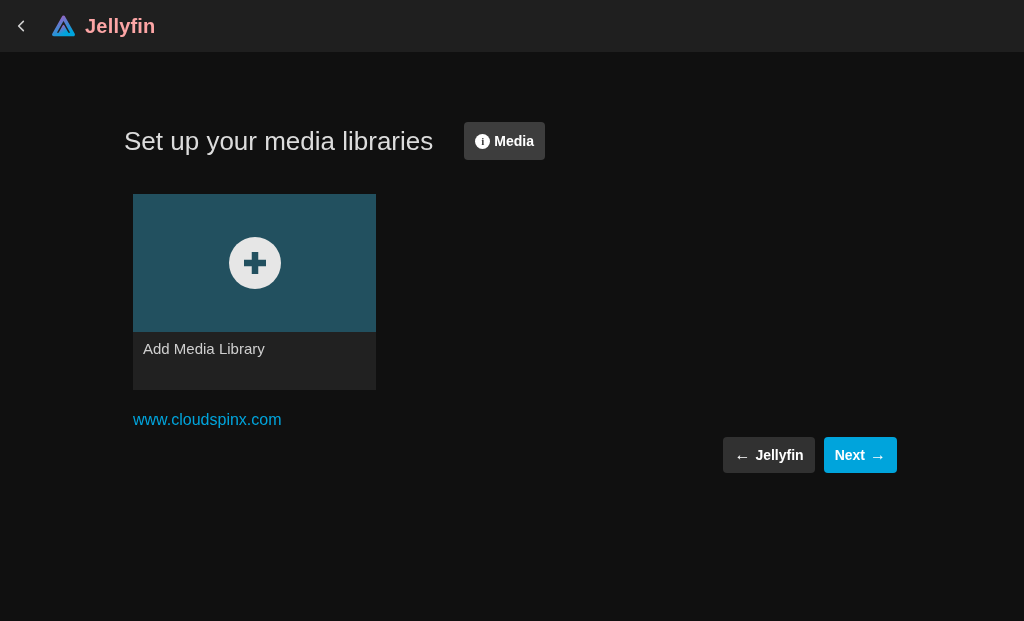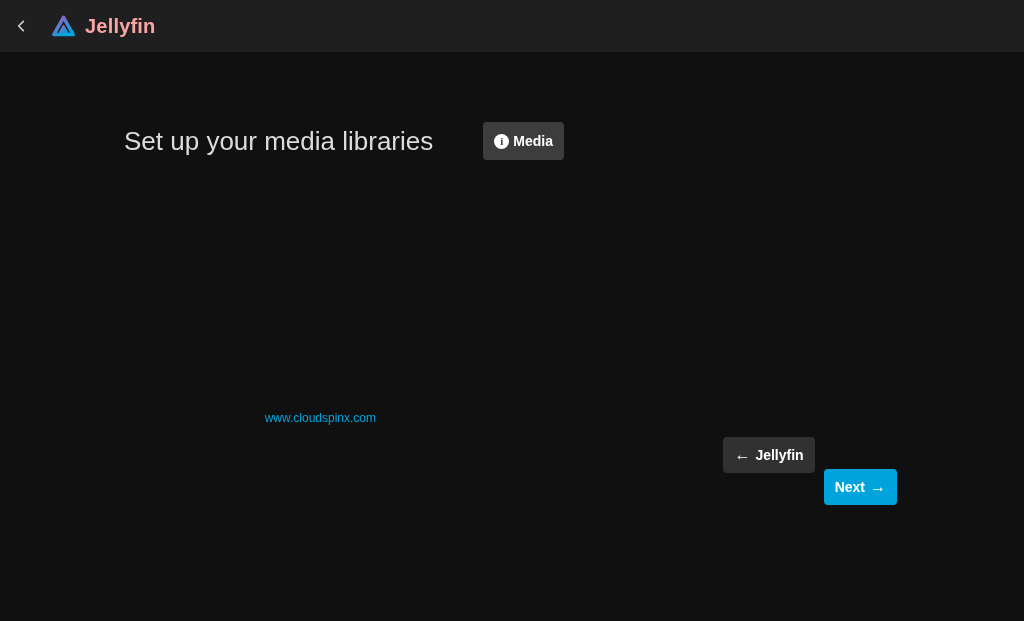--- a/index.html
+++ b/index.html
@@ -34,21 +34,21 @@
   }
   .logo-wrap{
     display:flex;align-items:center;gap:8px;margin-left:8px;
   }
   .app-title{
     color:#fca5a5;font-size:20px;font-weight:bold;letter-spacing:0.2px;
   }
   
   .title-row{
     position:absolute;left:124px;top:122px;height:38px;
-    display:flex;align-items:center;gap:50px;
+    display:flex;align-items:center;gap:31px;
   }
   .page-title{
     color:#dcdcdc;font-size:26px;font-weight:400;white-space:nowrap;
   }
   .help-btn{
     height:38px;padding:0 11px;
     background:var(--help-button-bg);
     border:none;border-radius:4px;cursor:pointer;
     display:flex;align-items:center;gap:4px;
     color:#fff;font-size:14px;font-weight:bold;
@@ -81,38 +81,38 @@
   }
   .card-footer{
     height:58px;padding:8px 10px;
   }
   .card-label{
     color:#cfcfcf;font-size:15px;
   }
   
   .ext-link{
     position:absolute;left:133px;top:411px;width:243px;
-    text-align:right;
-    color:var(--accent);font-size:12px;text-decoration:none;
+    text-align:left;
+    color:var(--accent);font-size:16px;text-decoration:none;
     cursor:pointer;
   }
   
   .btn-row{
     position:absolute;top:437px;right:127px;
     display:flex;gap:9px;
   }
   .nav-btn{
     height:36px;padding:0 11px;
     border:none;border-radius:4px;cursor:pointer;
     display:flex;align-items:center;gap:5px;
     color:#fff;font-size:14px;font-weight:bold;
     font-family:"Liberation Sans", sans-serif;
   }
   .prev-btn{background:var(--previous-button-bg);}
-  .next-btn{background:var(--accent);margin-top:32px;}
+  .next-btn{background:var(--accent);}
   .arrow-glyph{font-size:16px;font-weight:bold;line-height:1;}
 </style>
 </head>
 <body>
 
 <div class="page">
 
   <header class="appbar">
     <button class="back-btn">
       <span style="display:flex;">
@@ -139,20 +139,32 @@
   </header>
 
   <div class="title-row">
     <h1 class="page-title">Set up your media libraries</h1>
     <button class="help-btn">
       <span class="info-icon">i</span>
       <span>Media</span>
     </button>
   </div>
 
+  <button class="library-card">
+    <div class="card-image">
+      <span class="plus-circle">
+        <svg width="30" height="30" viewBox="0 0 30 30">
+          <path d="M15 4 V26 M4 15 H26" stroke="#22505f" stroke-width="6.5"></path>
+        </svg>
+      </span>
+    </div>
+    <div class="card-footer">
+      <span class="card-label">Add Media Library</span>
+    </div>
+  </button>
 
   <a class="ext-link">www.cloudspinx.com</a>
 
   <div class="btn-row">
     <button class="nav-btn prev-btn">
       <span class="arrow-glyph">←</span>
       <span>Jellyfin</span>
     </button>
     <button class="nav-btn next-btn">
       <span>Next</span>

